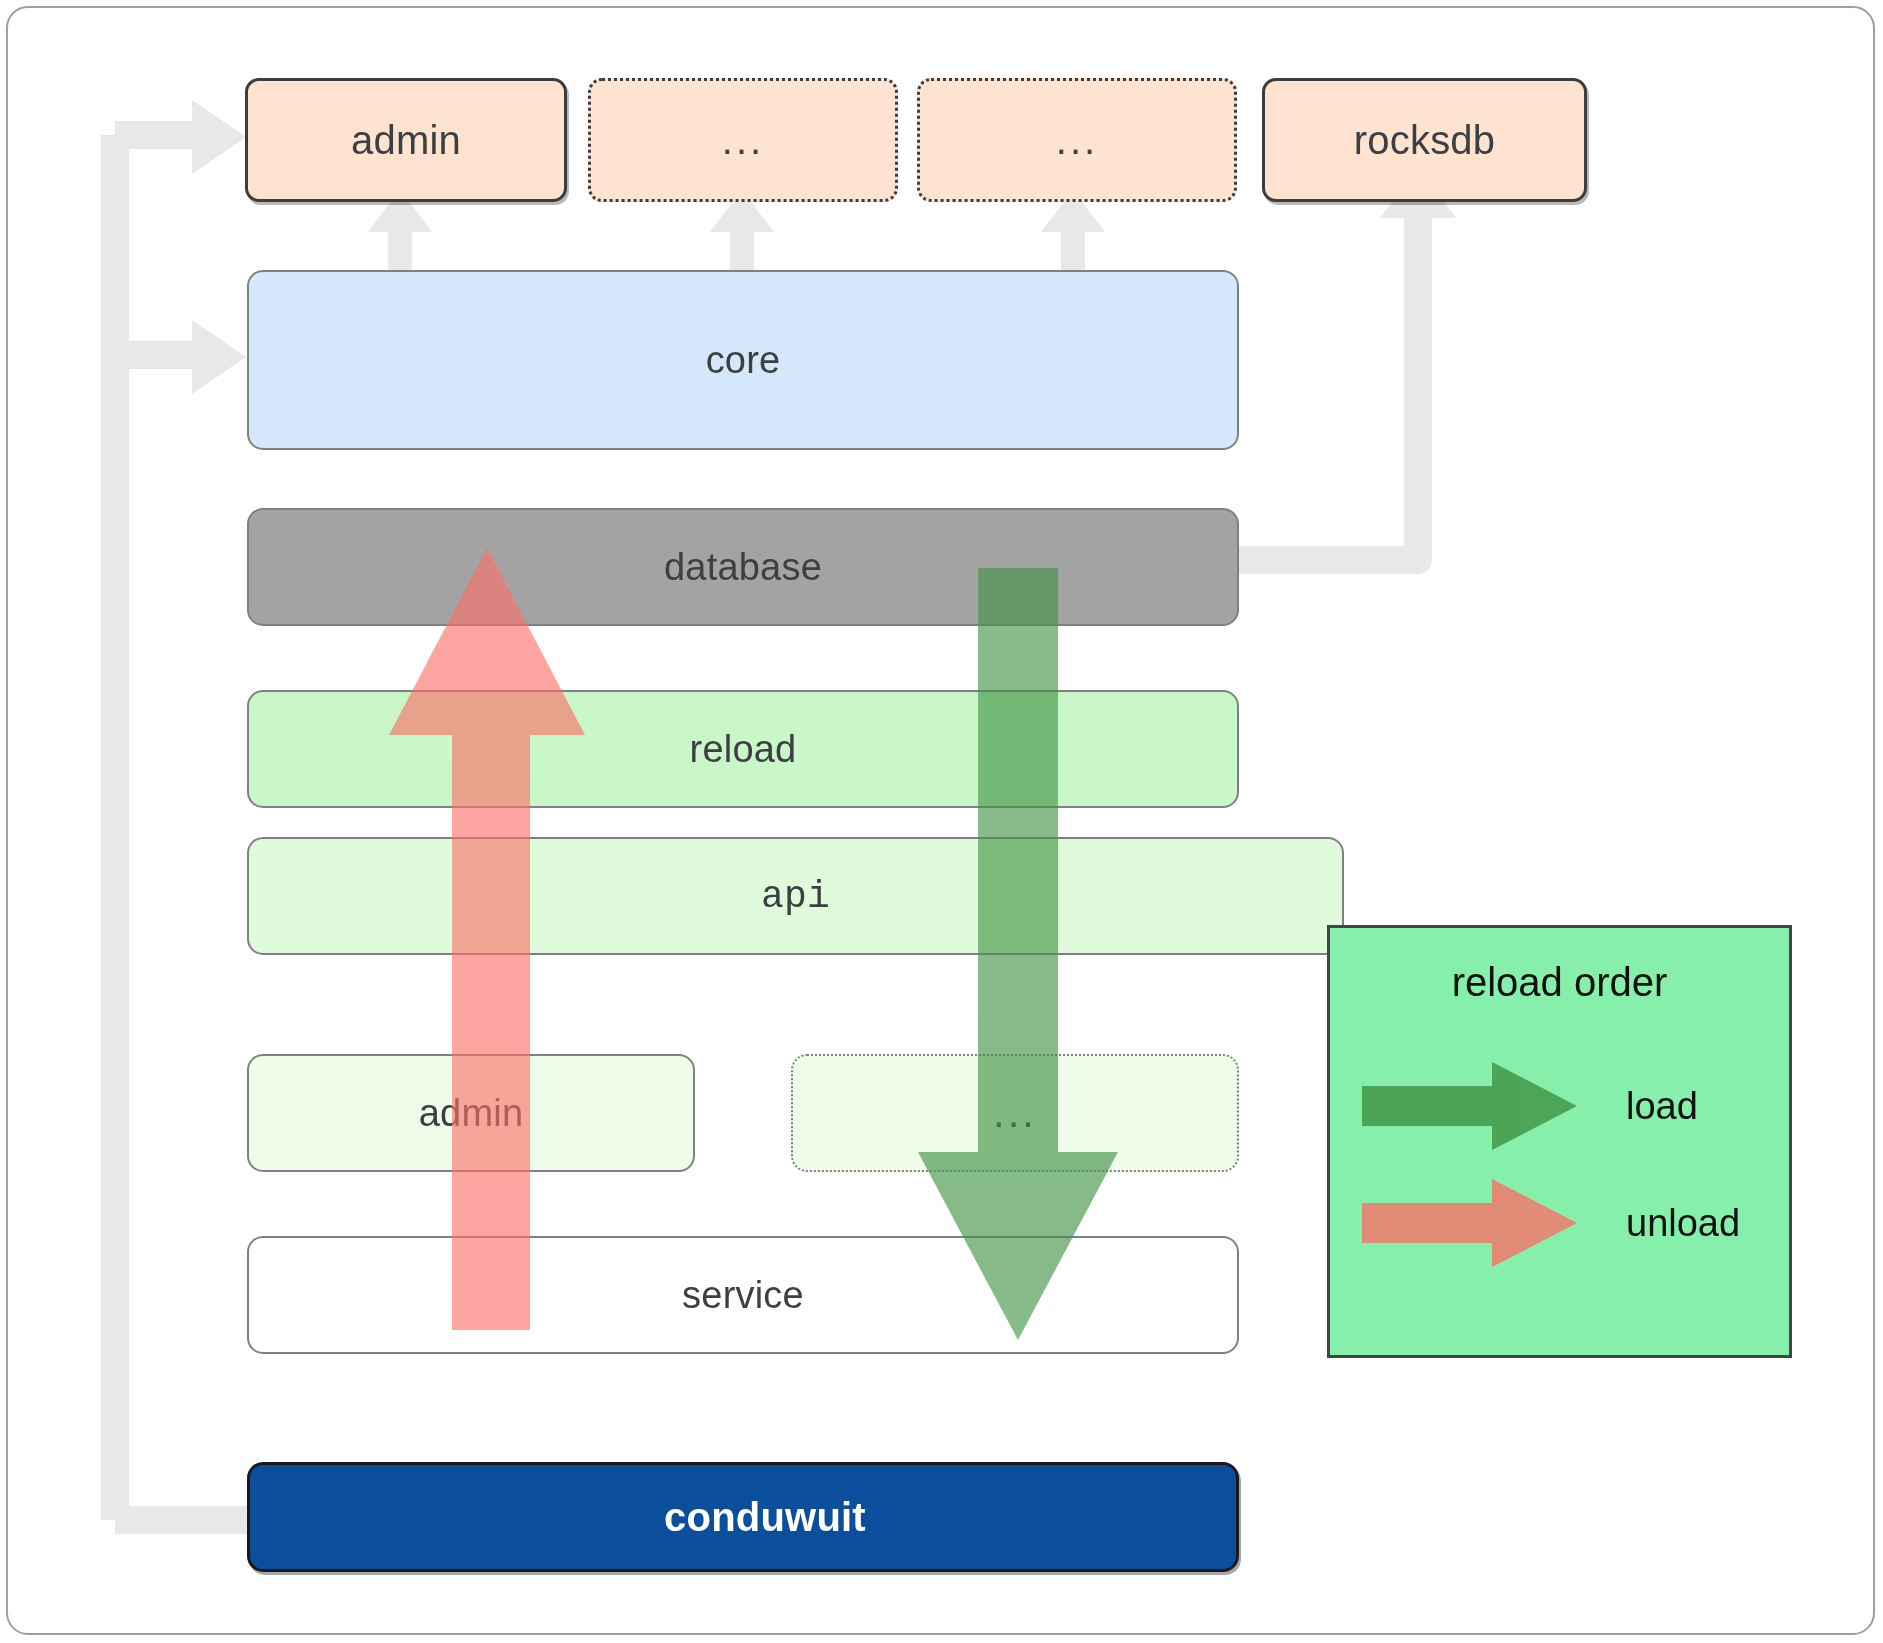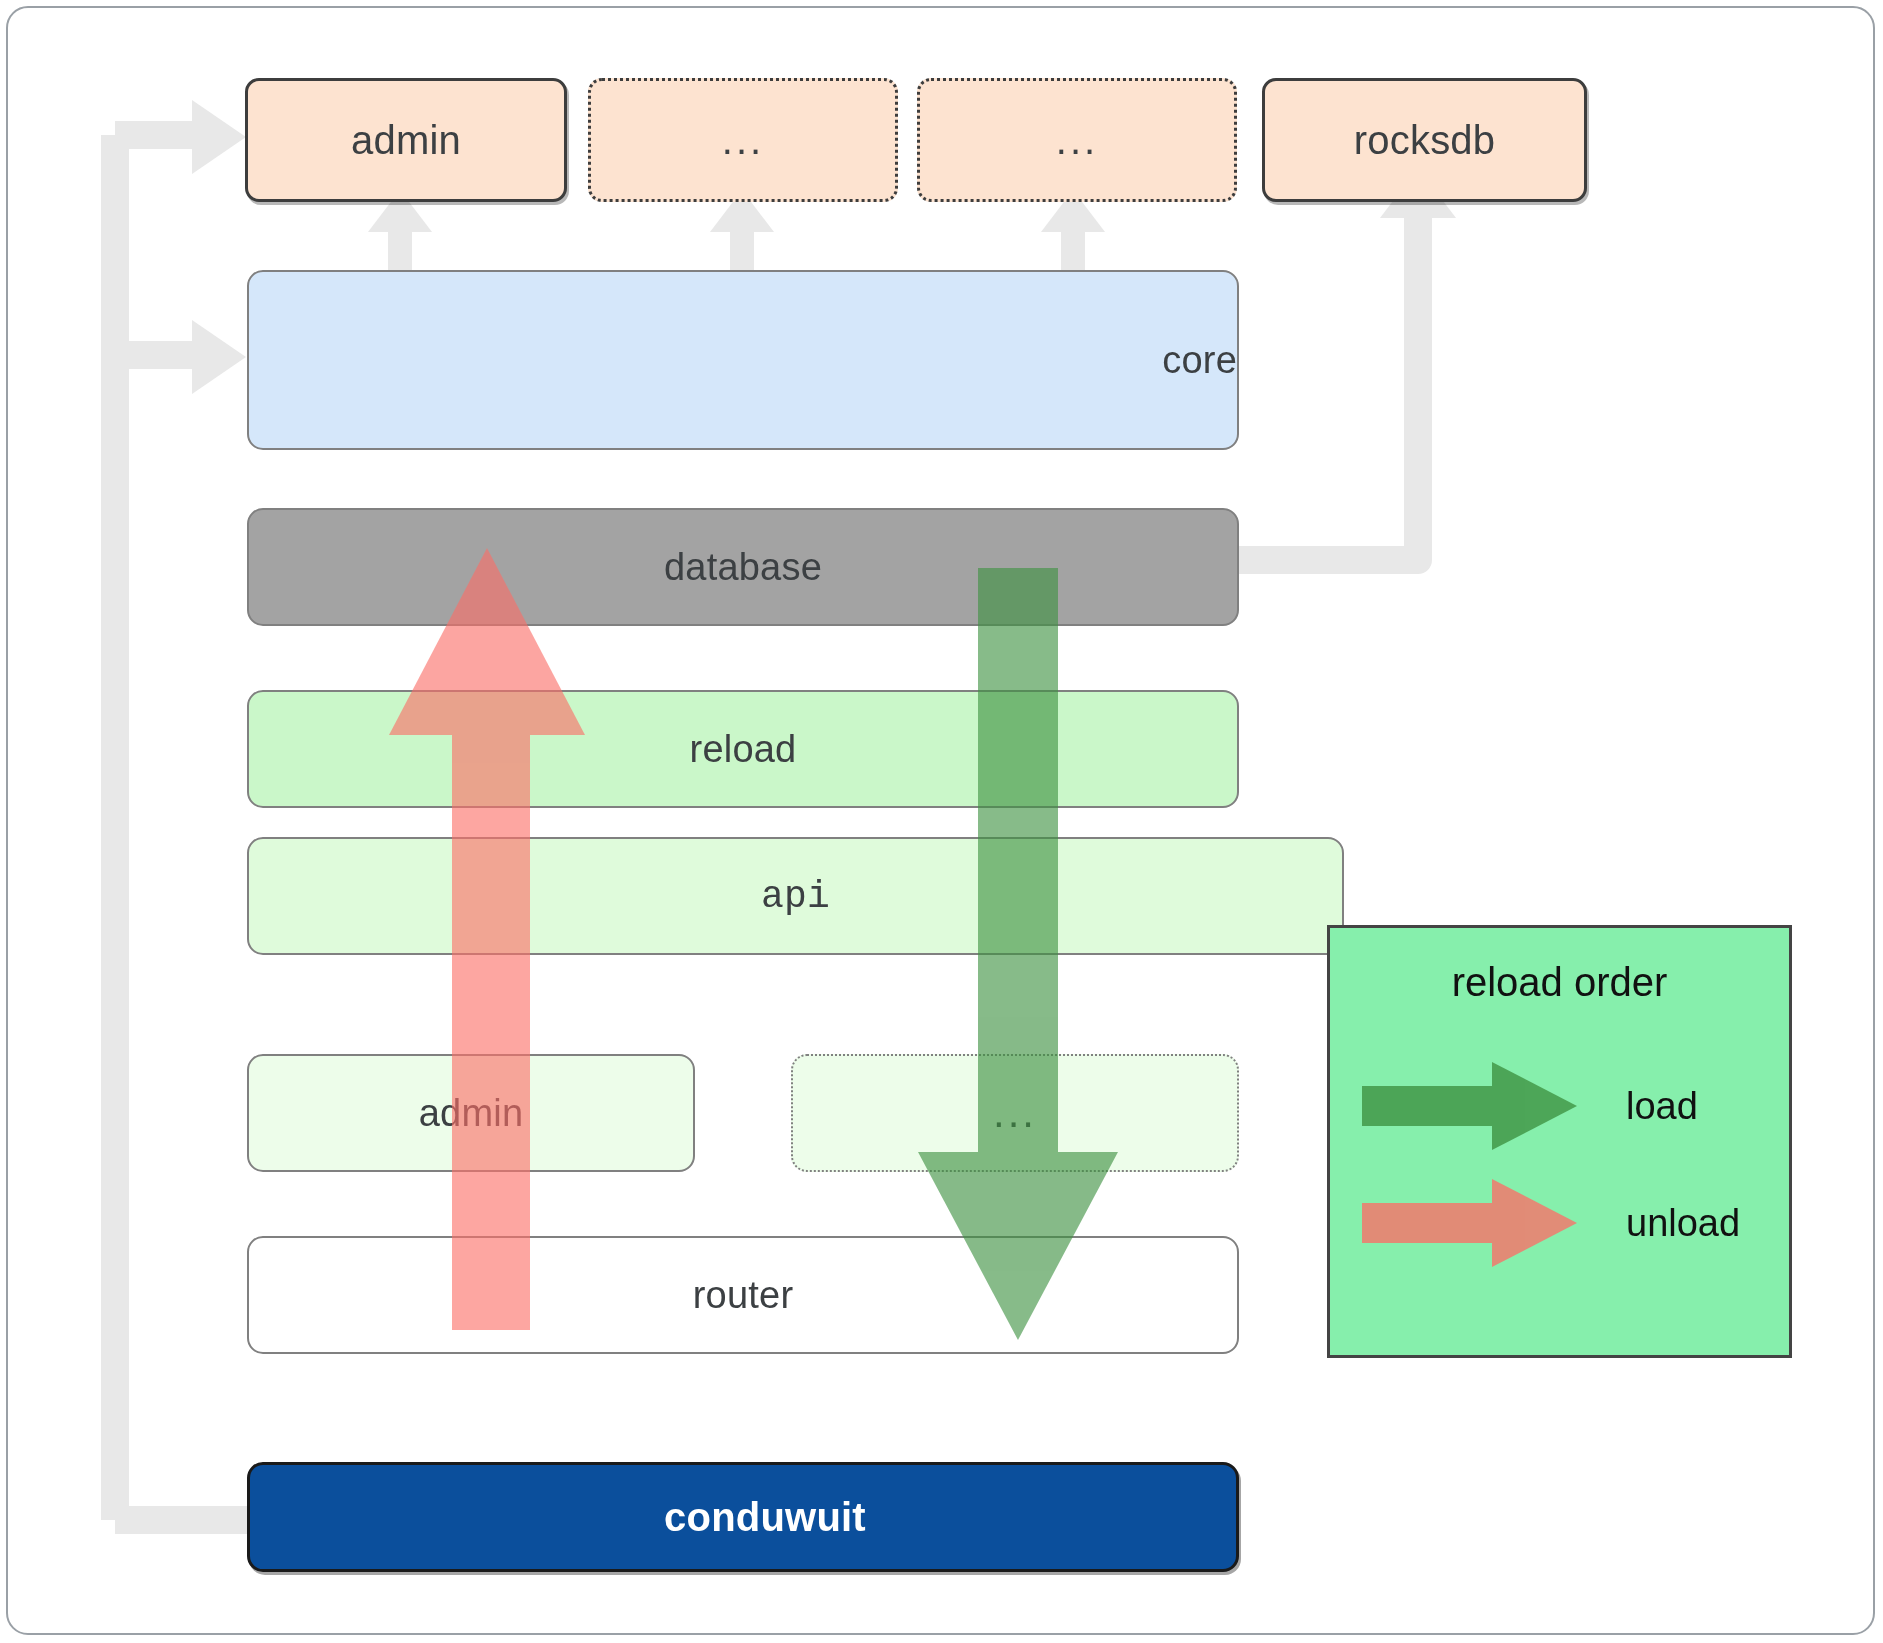--- a/index.html
+++ b/index.html
@@ -177,21 +177,21 @@
   </div>
 
   <div class="node dep dotted" style="left:917px; top:78px; width:320px; height:124px;">
     <span class="lbl dots">...</span>
   </div>
 
   <div class="node dep" style="left:1262px; top:78px; width:325px; height:124px;">
     <span class="lbl">rocksdb</span>
   </div>
 
-  <div class="node layer core" style="left:247px; top:270px; width:992px; height:180px;justify-content:flex-end;">
+  <div class="node layer core" style="left:247px; top:270px; width:992px; height:180px;">
     <span class="lbl">core</span>
   </div>
 
   <div class="node layer database" style="left:247px; top:508px; width:992px; height:118px;">
     <span class="lbl">database</span>
   </div>
 
   <div class="node layer service" style="left:247px; top:690px; width:992px; height:118px;">
     <span class="lbl">reload</span>
   </div>
@@ -202,21 +202,21 @@
 
   <div class="node layer admin" style="left:247px; top:1054px; width:448px; height:118px;">
     <span class="lbl">admin</span>
   </div>
 
   <div class="node layer etc" style="left:791px; top:1054px; width:448px; height:118px;">
     <span class="lbl dots">...</span>
   </div>
 
   <div class="node layer router" style="left:247px; top:1236px; width:992px; height:118px;">
-    <span class="lbl">router</span>
+    <span class="lbl">service</span>
   </div>
 
   <div class="node app" style="left:247px; top:1462px; width:992px; height:110px;padding-left:44px;">
     <span class="lbl">conduwuit</span>
   </div>
 
   <svg class="bigarrows" viewBox="0 0 1883 1643" xmlns="http://www.w3.org/2000/svg">
 
     <g opacity="0.62">
       <rect x="452" y="640" width="78" height="690" fill="#fb6f68"></rect>

